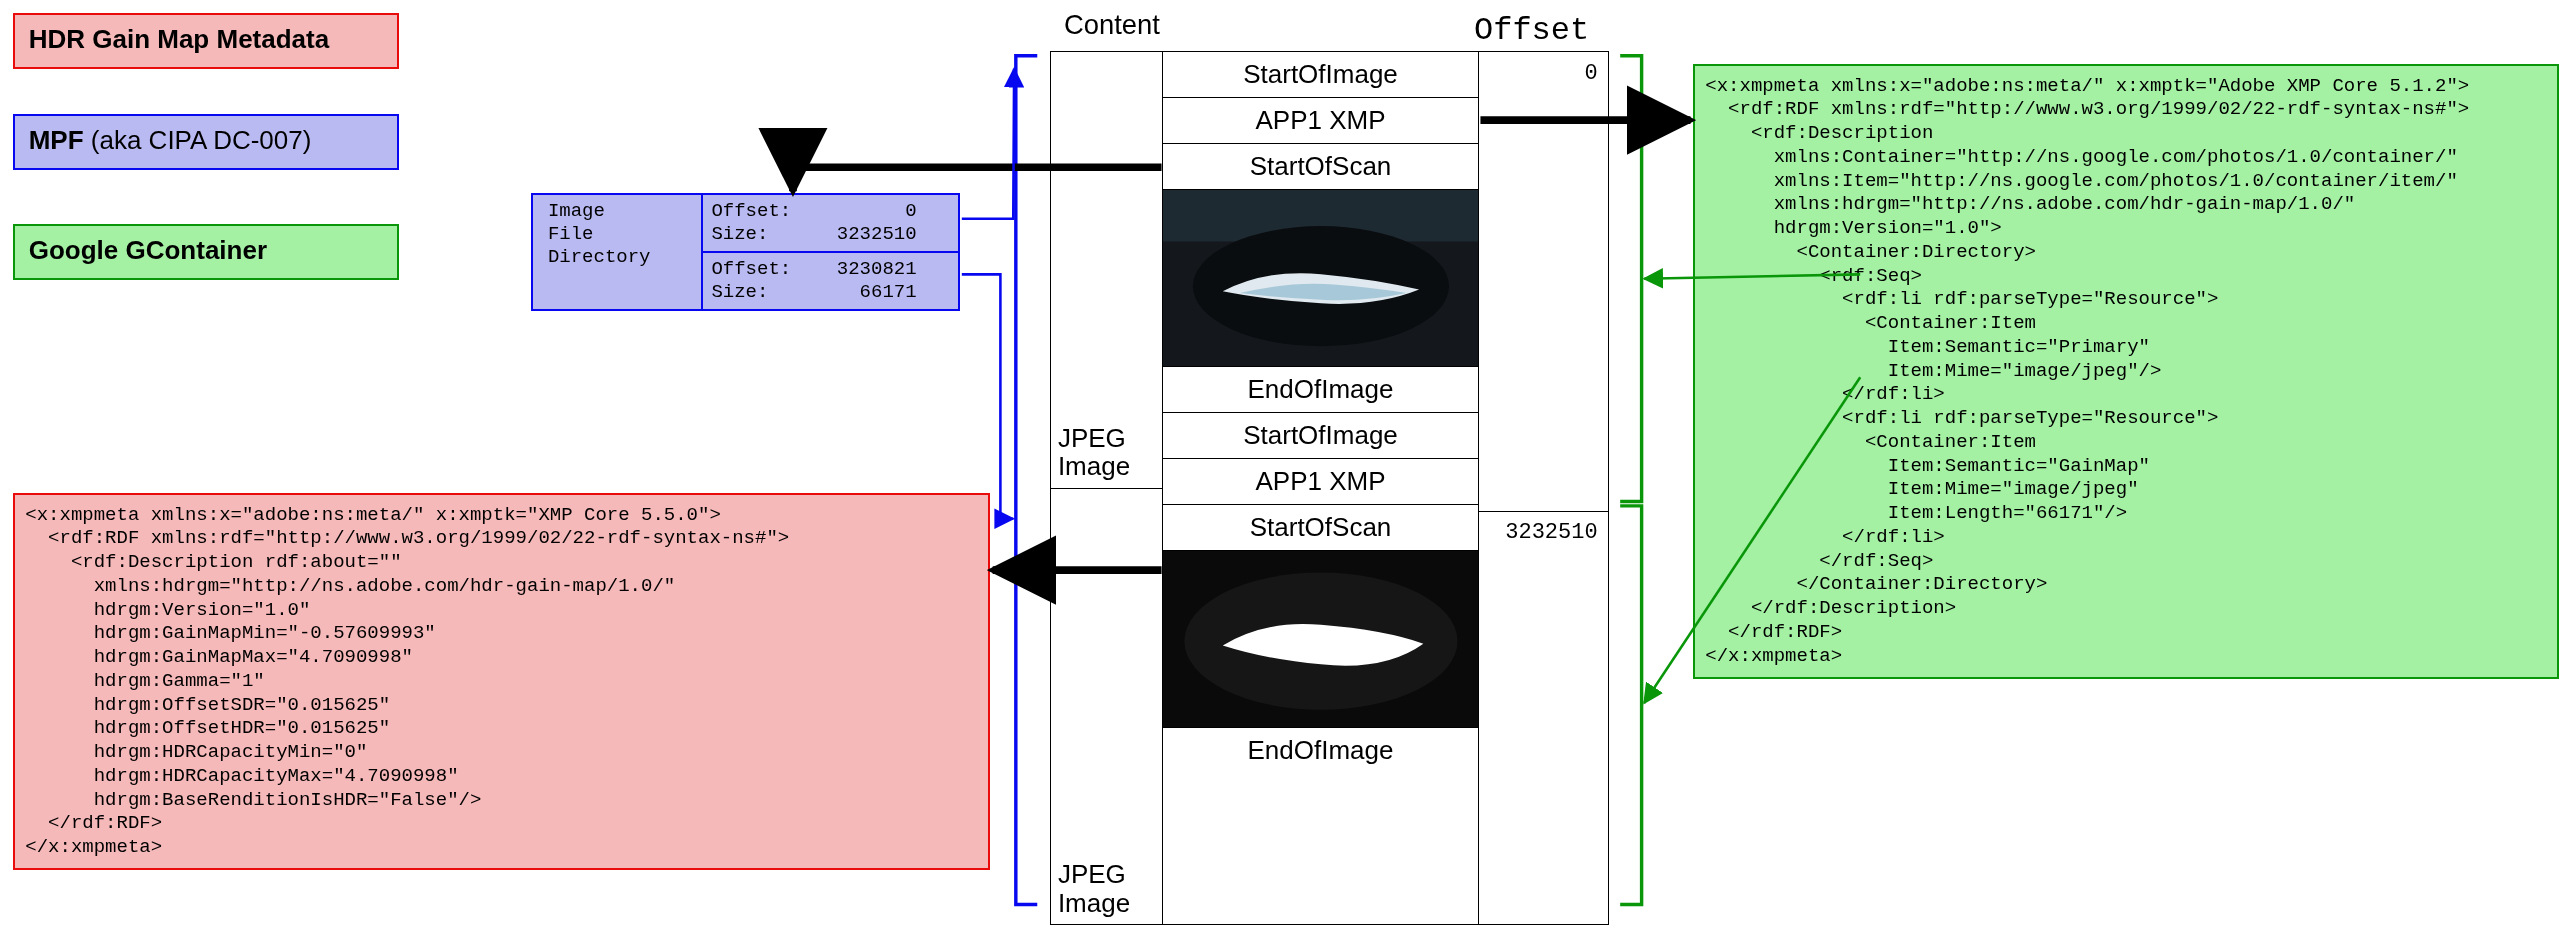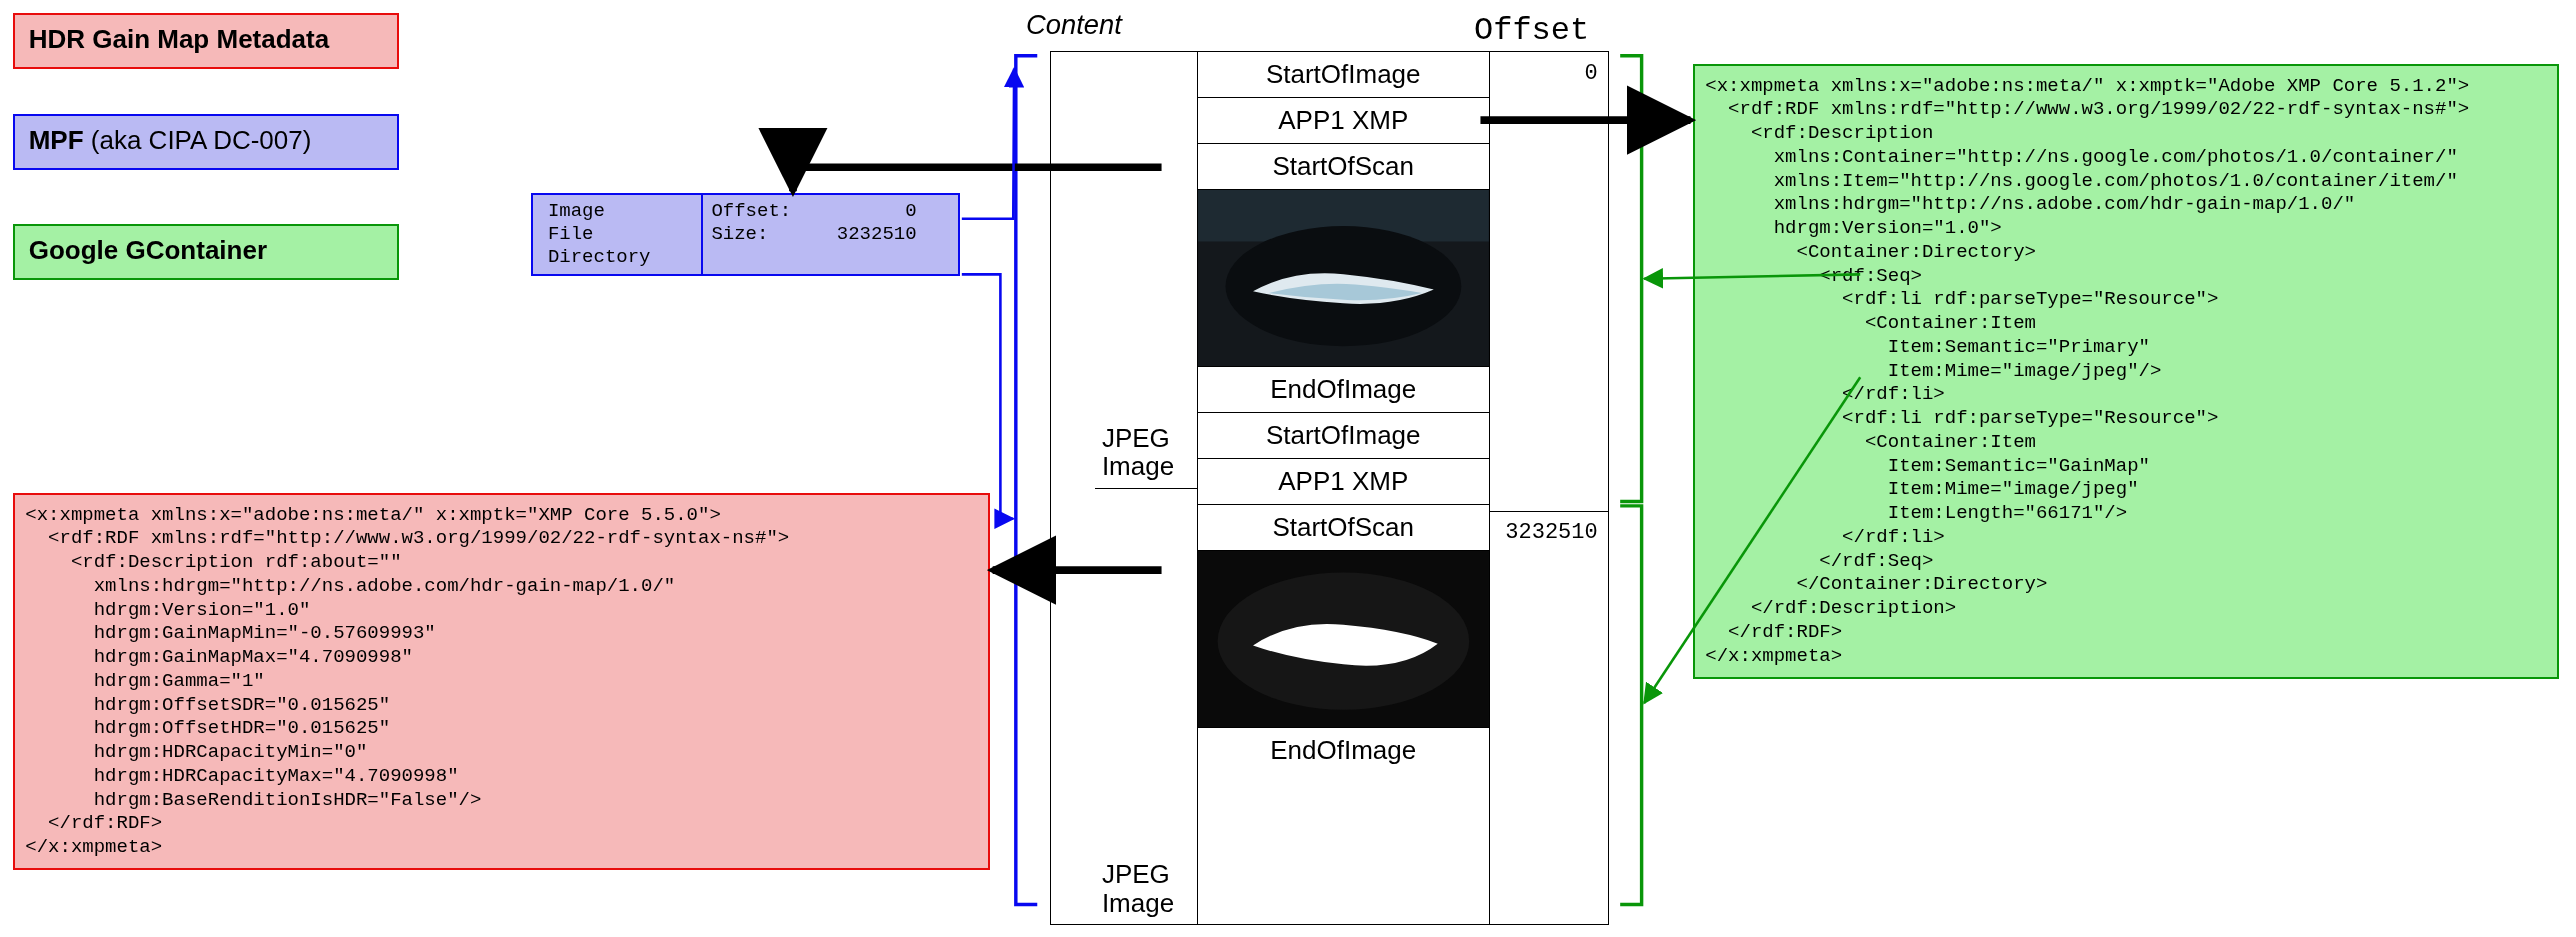--- a/index.html
+++ b/index.html
@@ -40,25 +40,25 @@
 
   
   #hdr-xmp { left:13px; top:493px; width:977px; padding:8.6px 10.3px;
              background:var(--red-fill); border-color:var(--red-stroke);}
 
   
   #gcon-xmp { left:1693px; top:64px; width:866px; padding:8.6px 10.3px;
               background:var(--green-fill); border-color:var(--green-stroke);}
 
   
-  #col-heading-content { position:absolute; left:1026px; top:8.6px; font-size:27.4px;font-style:italic; }
+  #col-heading-content { position:absolute; left:1064px; top:8.6px; font-size:27.4px; }
   #col-heading-offset  { position:absolute; left:1474px; top:12px; font-size:32px; font-family:var(--mono); }
 
   #content-col { position:absolute; left:1050px; top:51px; width:557px; display:flex; border:1.7px solid #000;}
-  .c-left  { width:111px; display:flex; flex-direction:column;margin-left:44px; }
+  .c-left  { width:111px; display:flex; flex-direction:column; }
   .c-mid   { width:317px; display:flex; flex-direction:column; border-left:1.7px solid #000; border-right:1.7px solid #000;}
   .c-right { width:129px; display:flex; flex-direction:column; font-family:var(--mono); font-size:22px; }
   .cell { border-bottom:1.7px solid #000; height:45px; display:flex; align-items:center; justify-content:center; font-size:26px;}
   .cell.last { border-bottom:none; }
   .c-right .cell { justify-content:flex-end; padding-right:10.3px; font-size:22px;}
   .c-left .tall { flex:1; display:flex; align-items:flex-end; justify-content:flex-start; padding:0 0 6.9px 6.9px; font-size:26px; line-height:1.1;}
   .c-left .tall span { text-align:left; }
   .preview { height:176px; border-bottom:1.7px solid #000; position:relative; background:#101214;}
   .preview svg{ width:100%; height:100%; display:block;}
 
@@ -79,20 +79,22 @@
   <b>Google GContainer</b>
 </div>
 
 <div id="mpf-table" class="box">
   <div id="mpf-left">Image
 File
 Directory</div>
   <div id="mpf-right">
     <div class="mpf-row">Offset:          0
 Size:      3232510</div>
+    <div class="mpf-row">Offset:    3230821
+Size:        66171</div>
   </div>
 </div>
 
 <div id="hdr-xmp" class="box mono">&lt;x:xmpmeta xmlns:x="adobe:ns:meta/" x:xmptk="XMP Core 5.5.0"&gt;
   &lt;rdf:RDF xmlns:rdf="http://www.w3.org/1999/02/22-rdf-syntax-ns#"&gt;
     &lt;rdf:Description rdf:about=""
       xmlns:hdrgm="http://ns.adobe.com/hdr-gain-map/1.0/"
       hdrgm:Version="1.0"
       hdrgm:GainMapMin="-0.57609993"
       hdrgm:GainMapMax="4.7090998"

